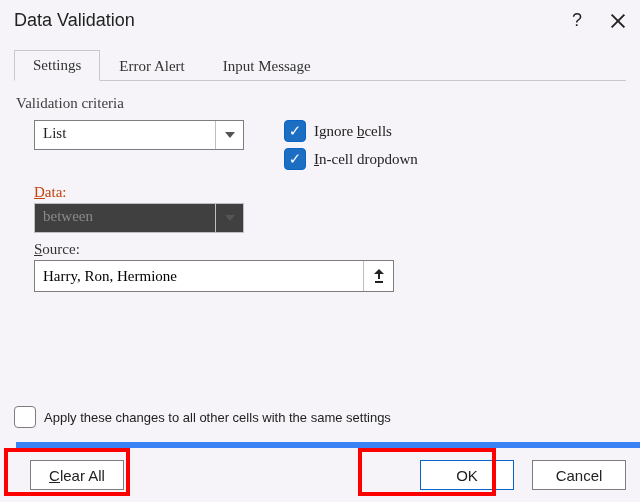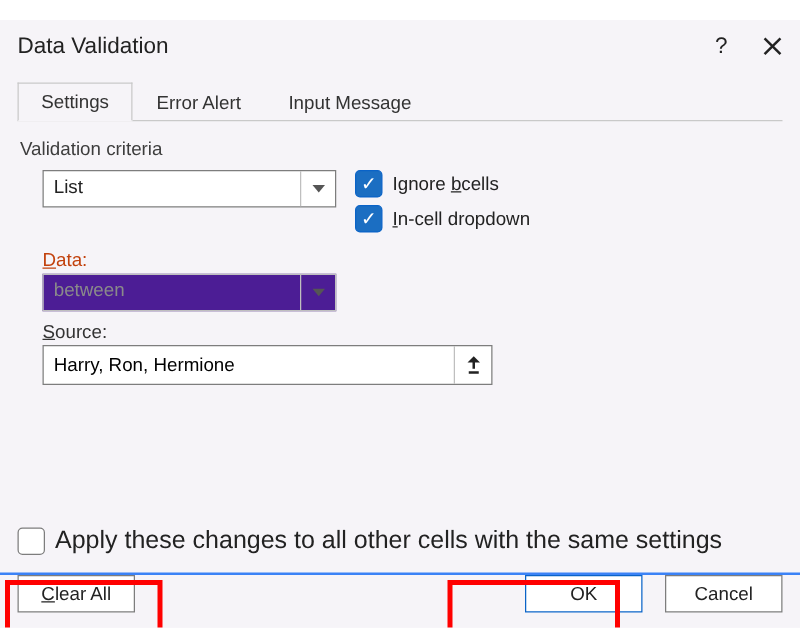--- a/index.html
+++ b/index.html
@@ -17,21 +17,20 @@
     width: 640px;
     height: 502px;
     background: #f6f4f8;
     position: relative;
   }
   .titlebar {
     display: flex;
     align-items: center;
     justify-content: space-between;
     padding: 10px 14px 6px 14px;
-    margin-top: 16px;
   }
   .titlebar .title {
     font-size: 18px;
   }
   .titlebar .controls {
     display: flex;
     align-items: center;
     gap: 26px;
   }
   .help-icon {
@@ -49,20 +48,21 @@
     position:absolute;
     left:9px; top:0;
     width:2px; height:18px;
     background:#222;
   }
   .close-icon::before { transform: rotate(45deg); }
   .close-icon::after  { transform: rotate(-45deg); }
 
   .body-area {
     padding: 0 14px 0 14px;
+    font-family: Liberation Serif, serif;
   }
   .tabstrip {
     display: flex;
     align-items: flex-end;
     border-bottom: 1px solid #c9c9c9;
     margin-top: 12px;
   }
   .tab {
     padding: 6px 18px;
     font-size: 15px;
@@ -99,27 +99,27 @@
 
   .field-label {
     font-size: 15px;
     color: #333;
     margin-bottom: 2px;
   }
   .field-label.disabled { color: #c2410c; }
 
   .combo {
     display: flex;
-    width: 235px;
+    width: 210px;
     height: 30px;
     border: 1px solid #7d7d7d;
     background: #fff;
   }
   .combo.disabled {
-    background: #4c1d95;
+    background: #404040;
     border-color: #bfbfbf;
     color: #8a8a8a;
   }
   .combo .value {
     flex: 1;
     padding: 4px 8px;
     font-size: 15px;
   }
   .combo .dropbtn {
     width: 28px;
@@ -205,30 +205,30 @@
     border-left:5px solid transparent;
     border-right:5px solid transparent;
     border-bottom:5px solid #222;
   }
 
   .apply-row {
     position:absolute;
     left:14px;
     bottom: 74px;
     display:flex; align-items:center; gap:8px;
-    font-size:20px;
+    font-size:13px;
   }
 
   .footer {
     position:absolute;
-    left:0; right:0; bottom:0;
+    left:16px; right:0; bottom:0;
     height:60px;
-    border-top:2px solid #3b82f6;
+    border-top:6px solid #3b82f6;
     display:flex;
-    align-items:flex-start;
+    align-items:center;
     padding: 0 14px;
     background:#f6f4f8;
   }
   .btn {
     height:30px;
     min-width:94px;
     padding: 0 14px;
     border:1px solid #7d7d7d;
     background:#fff;
     font-size:15px;

